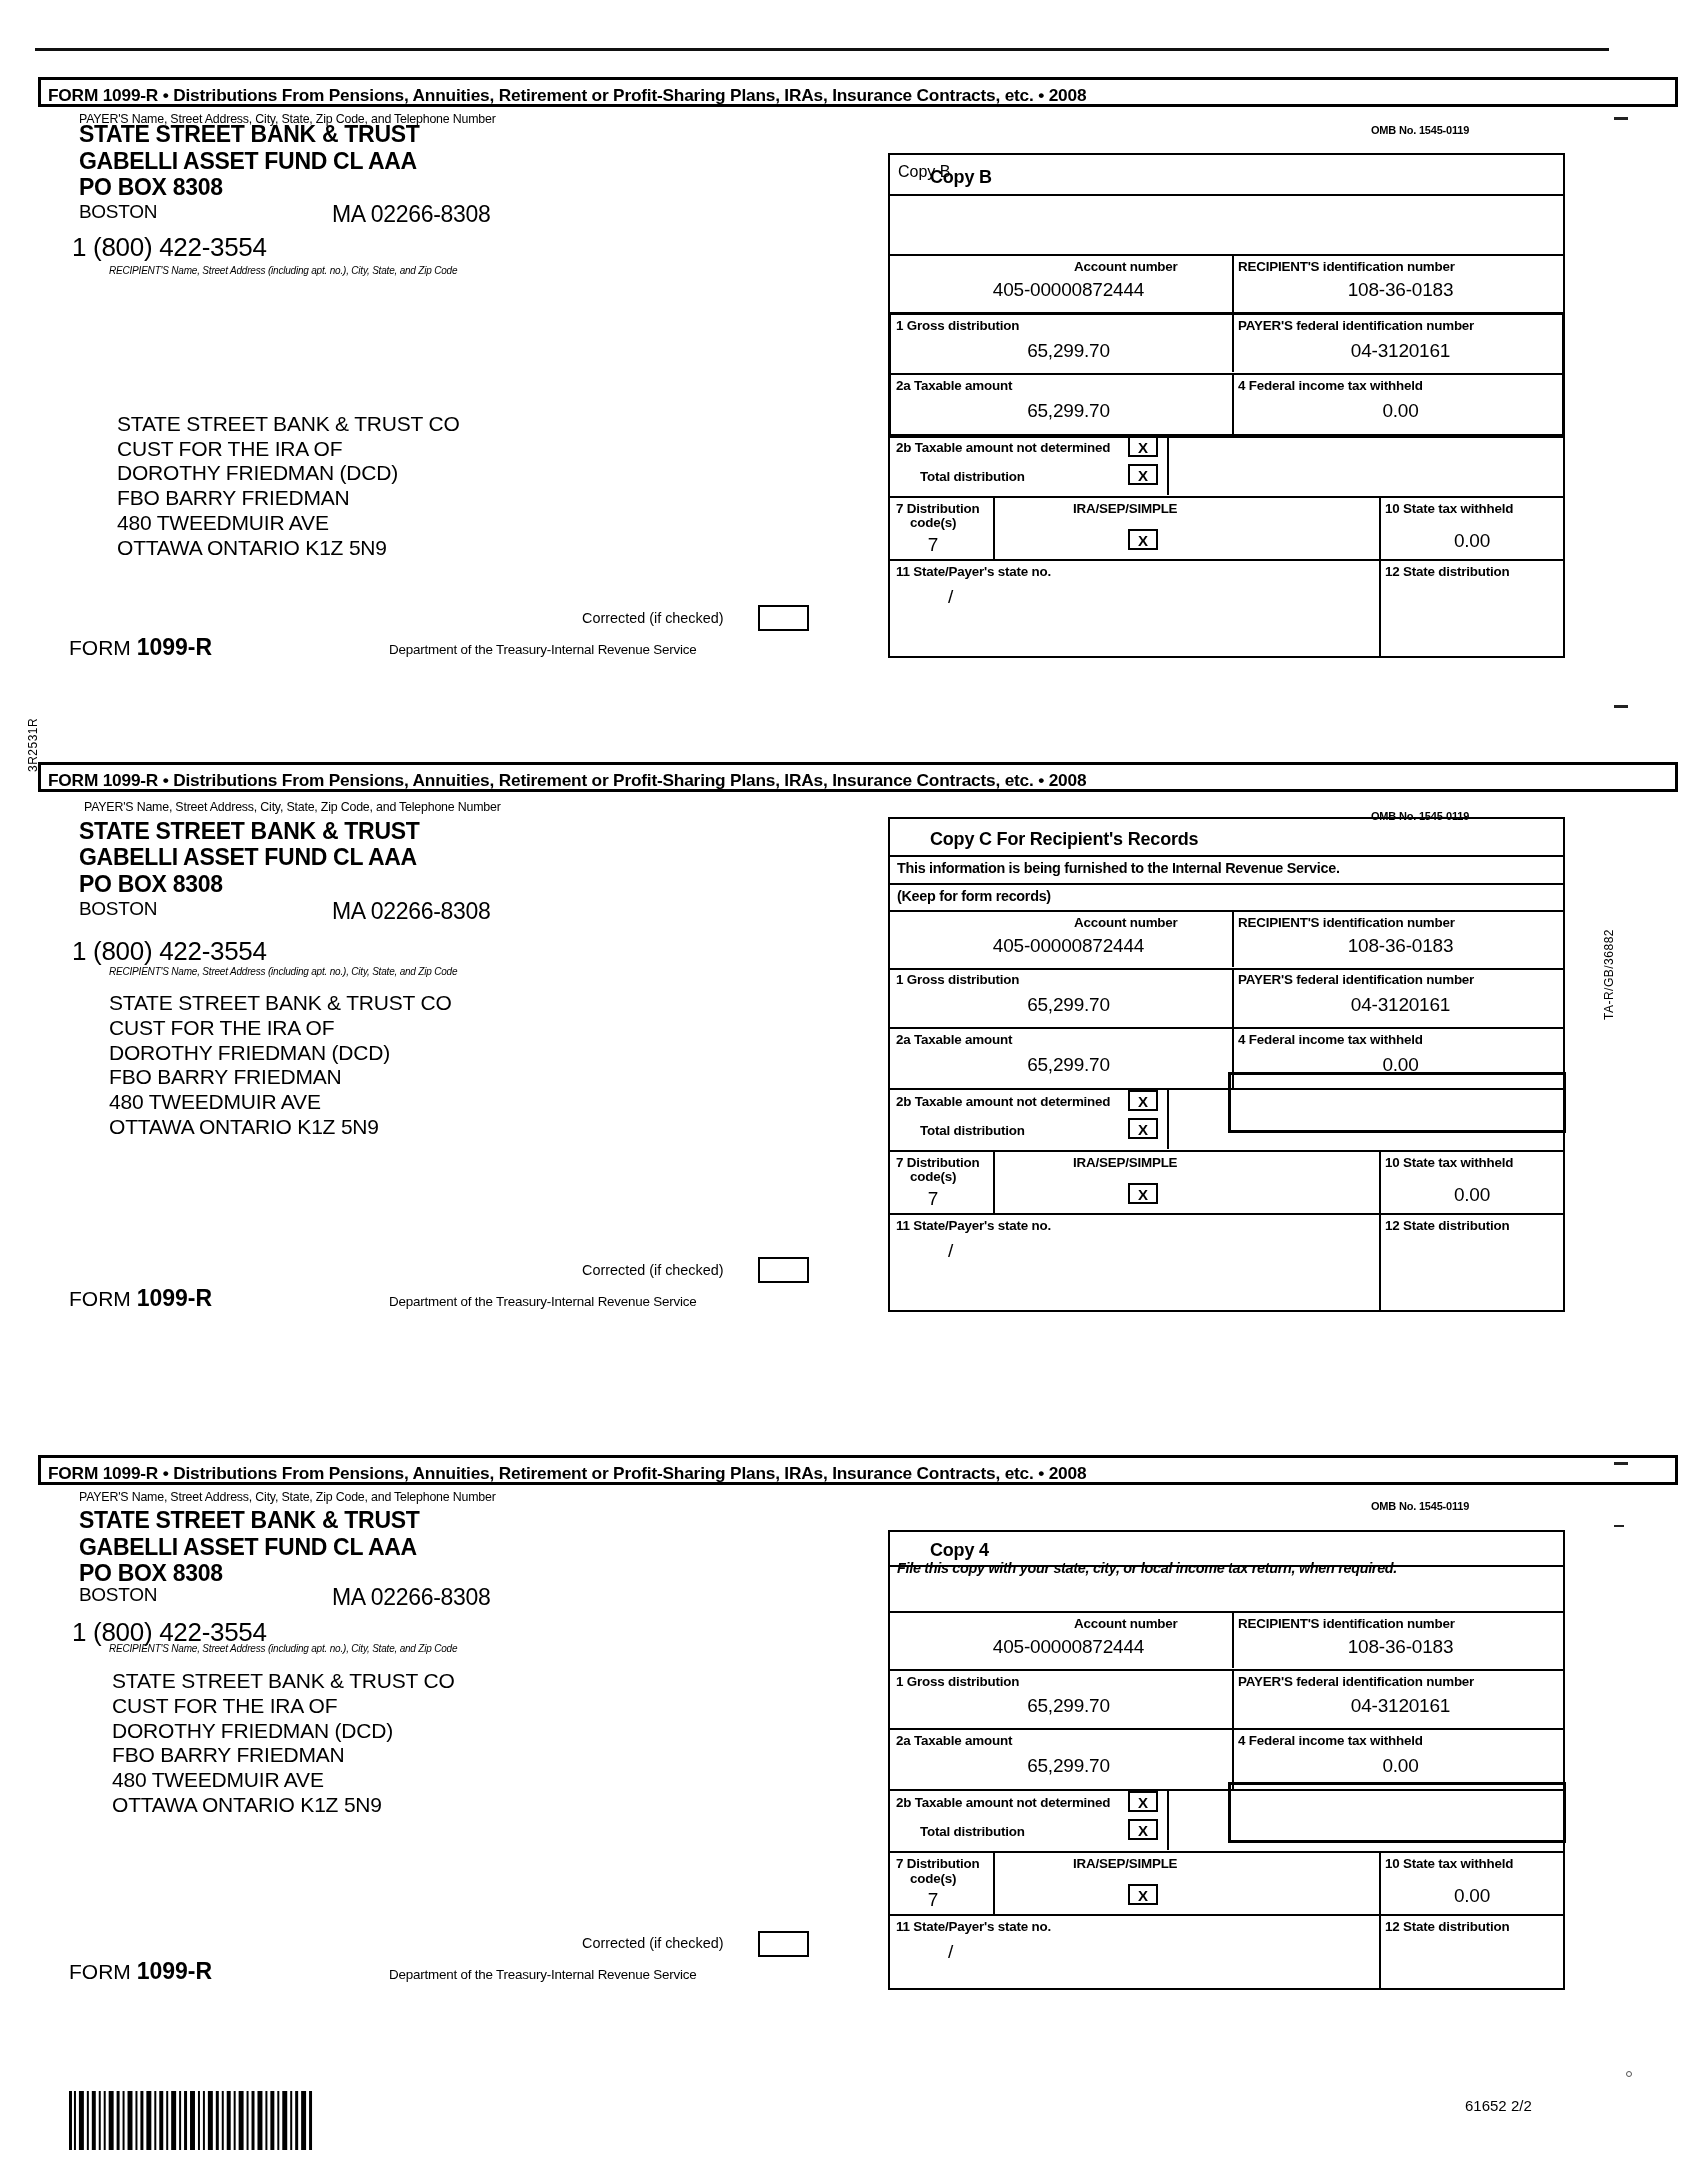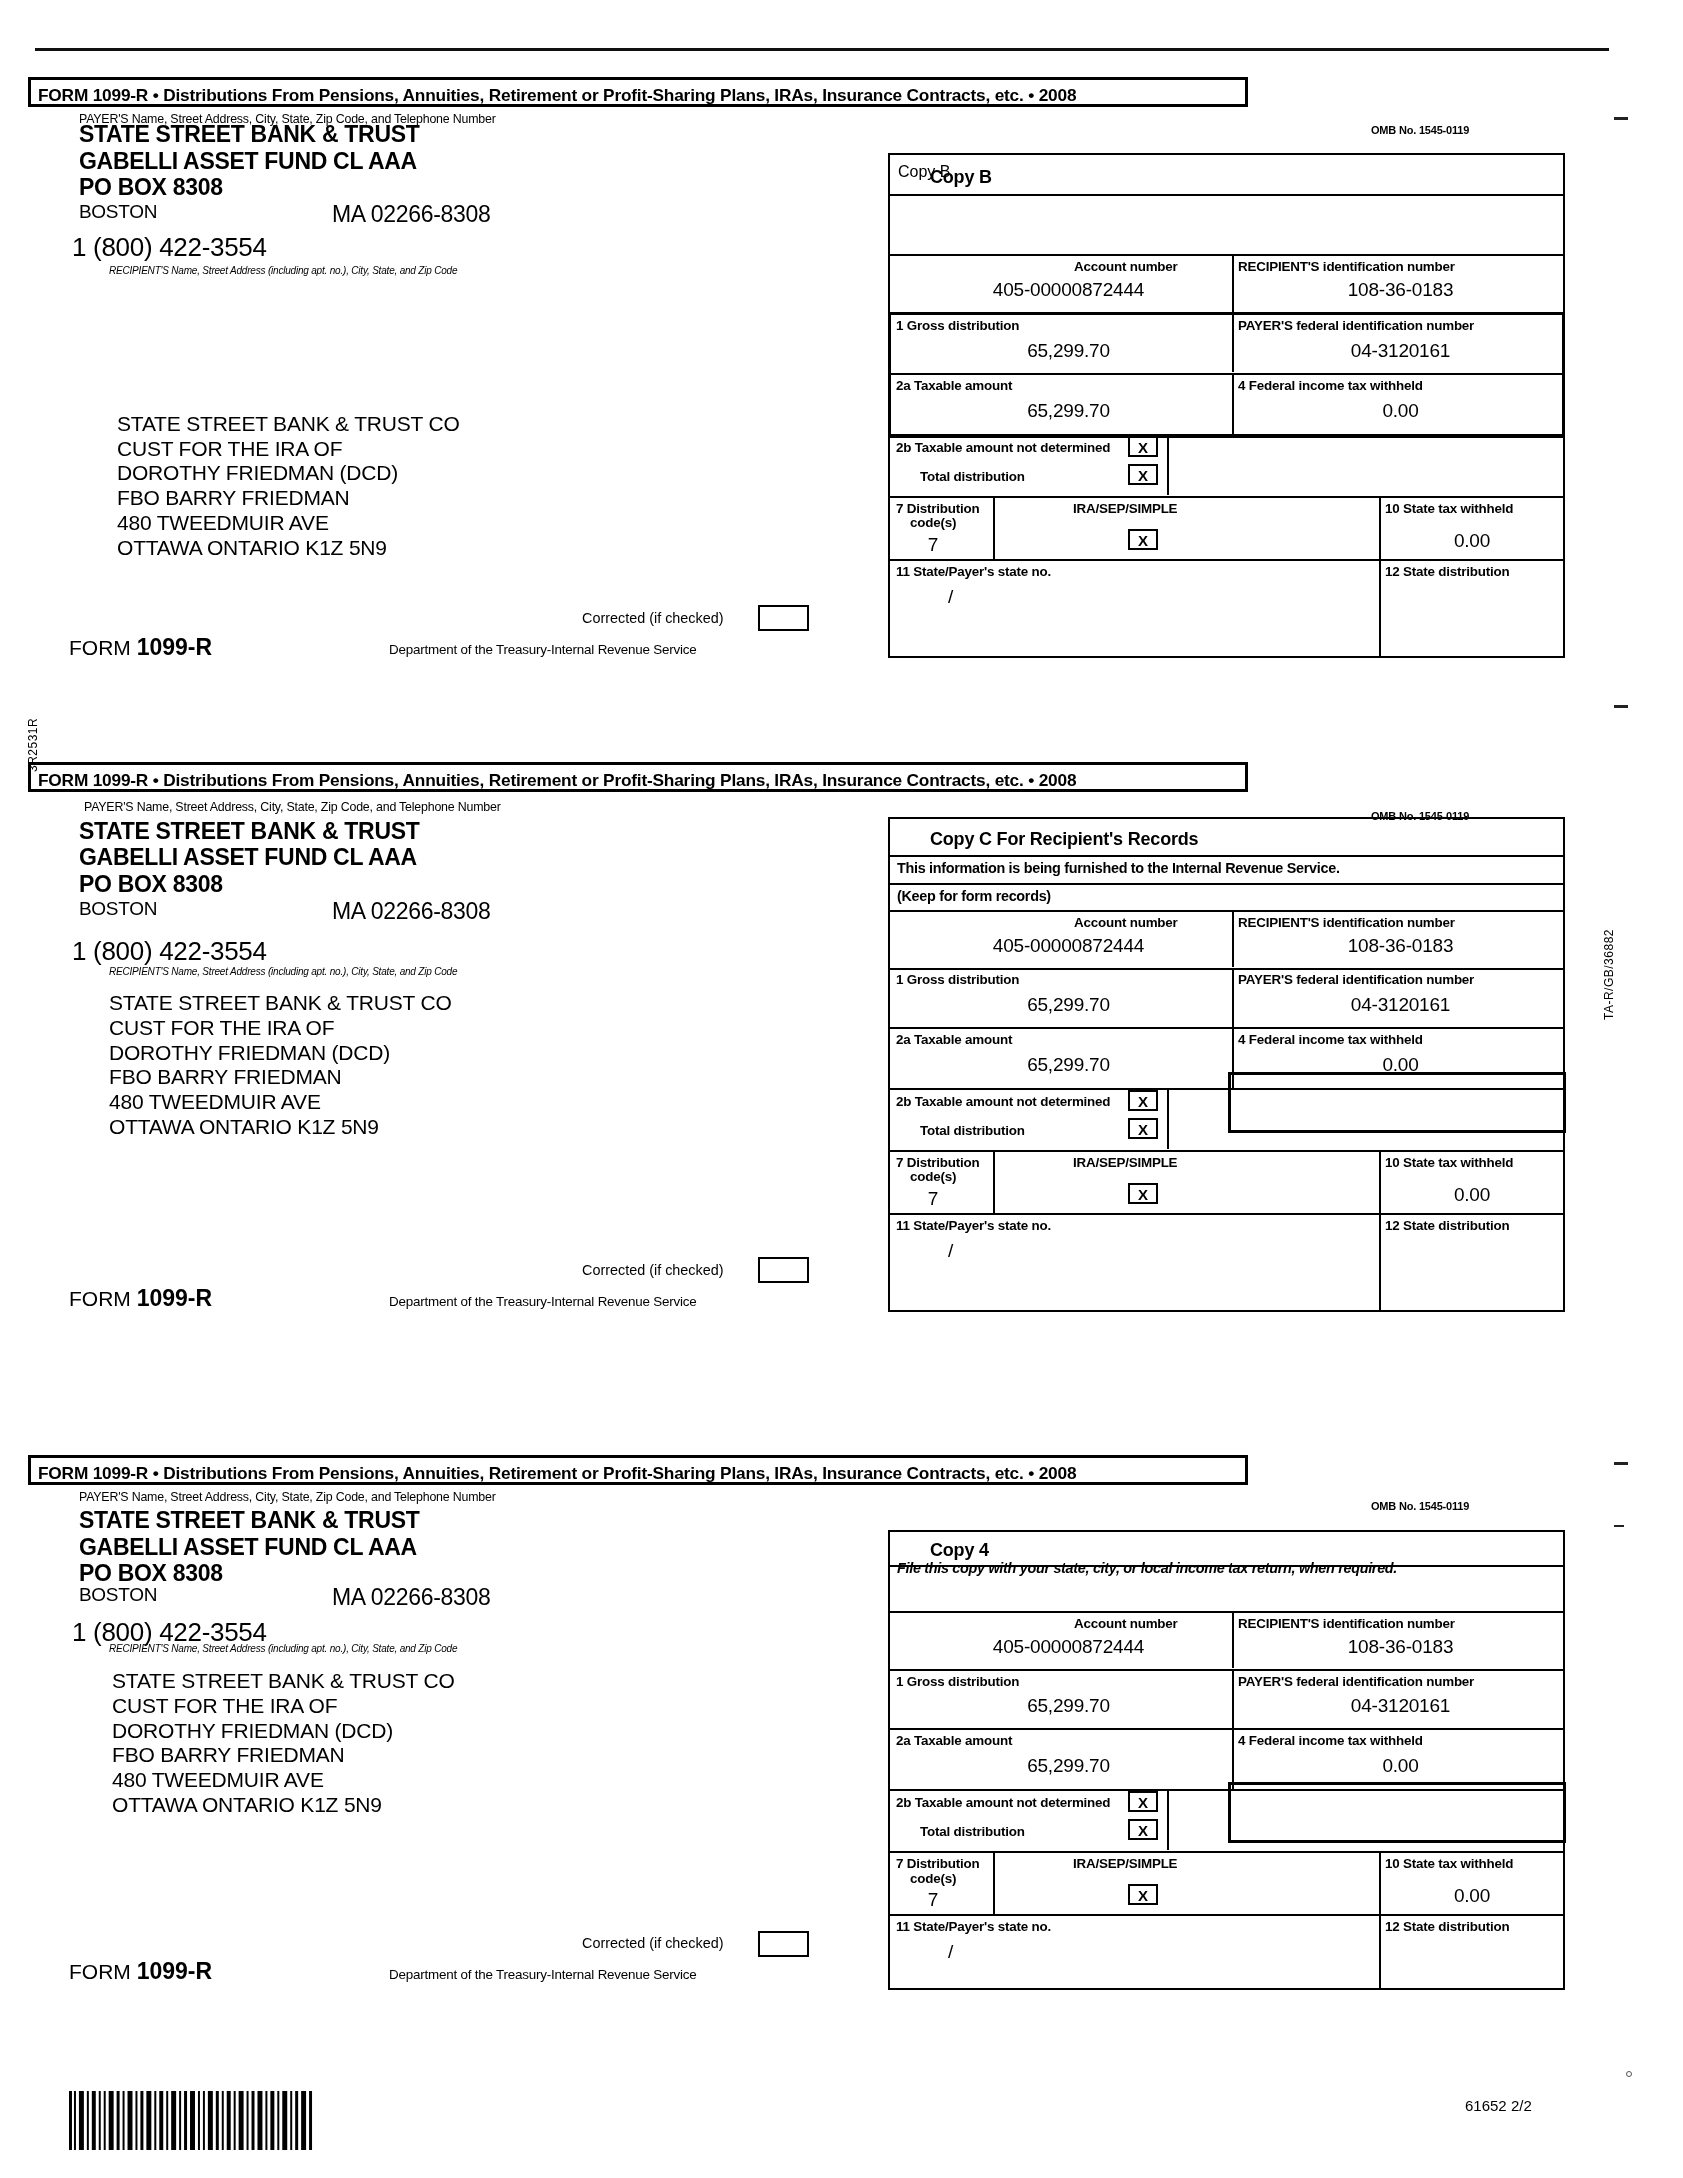--- a/index.html
+++ b/index.html
@@ -28,22 +28,22 @@
     background: #111;
   }
   .edge-tick {
     position: absolute;
     background: #222;
   }
 
   
   .form {
     position: absolute;
-    left: 28px;
-    width: 1220px;
+    left: 38px;
+    width: 1640px;
     border-radius: 9px;
   }
   .form-title {
     border: 3px solid #000;
     height: 30px;
     line-height: 30px;
     font-size: 17.3px;
     font-weight: bold;
     padding-left: 7px;
     letter-spacing: -0.2px;

